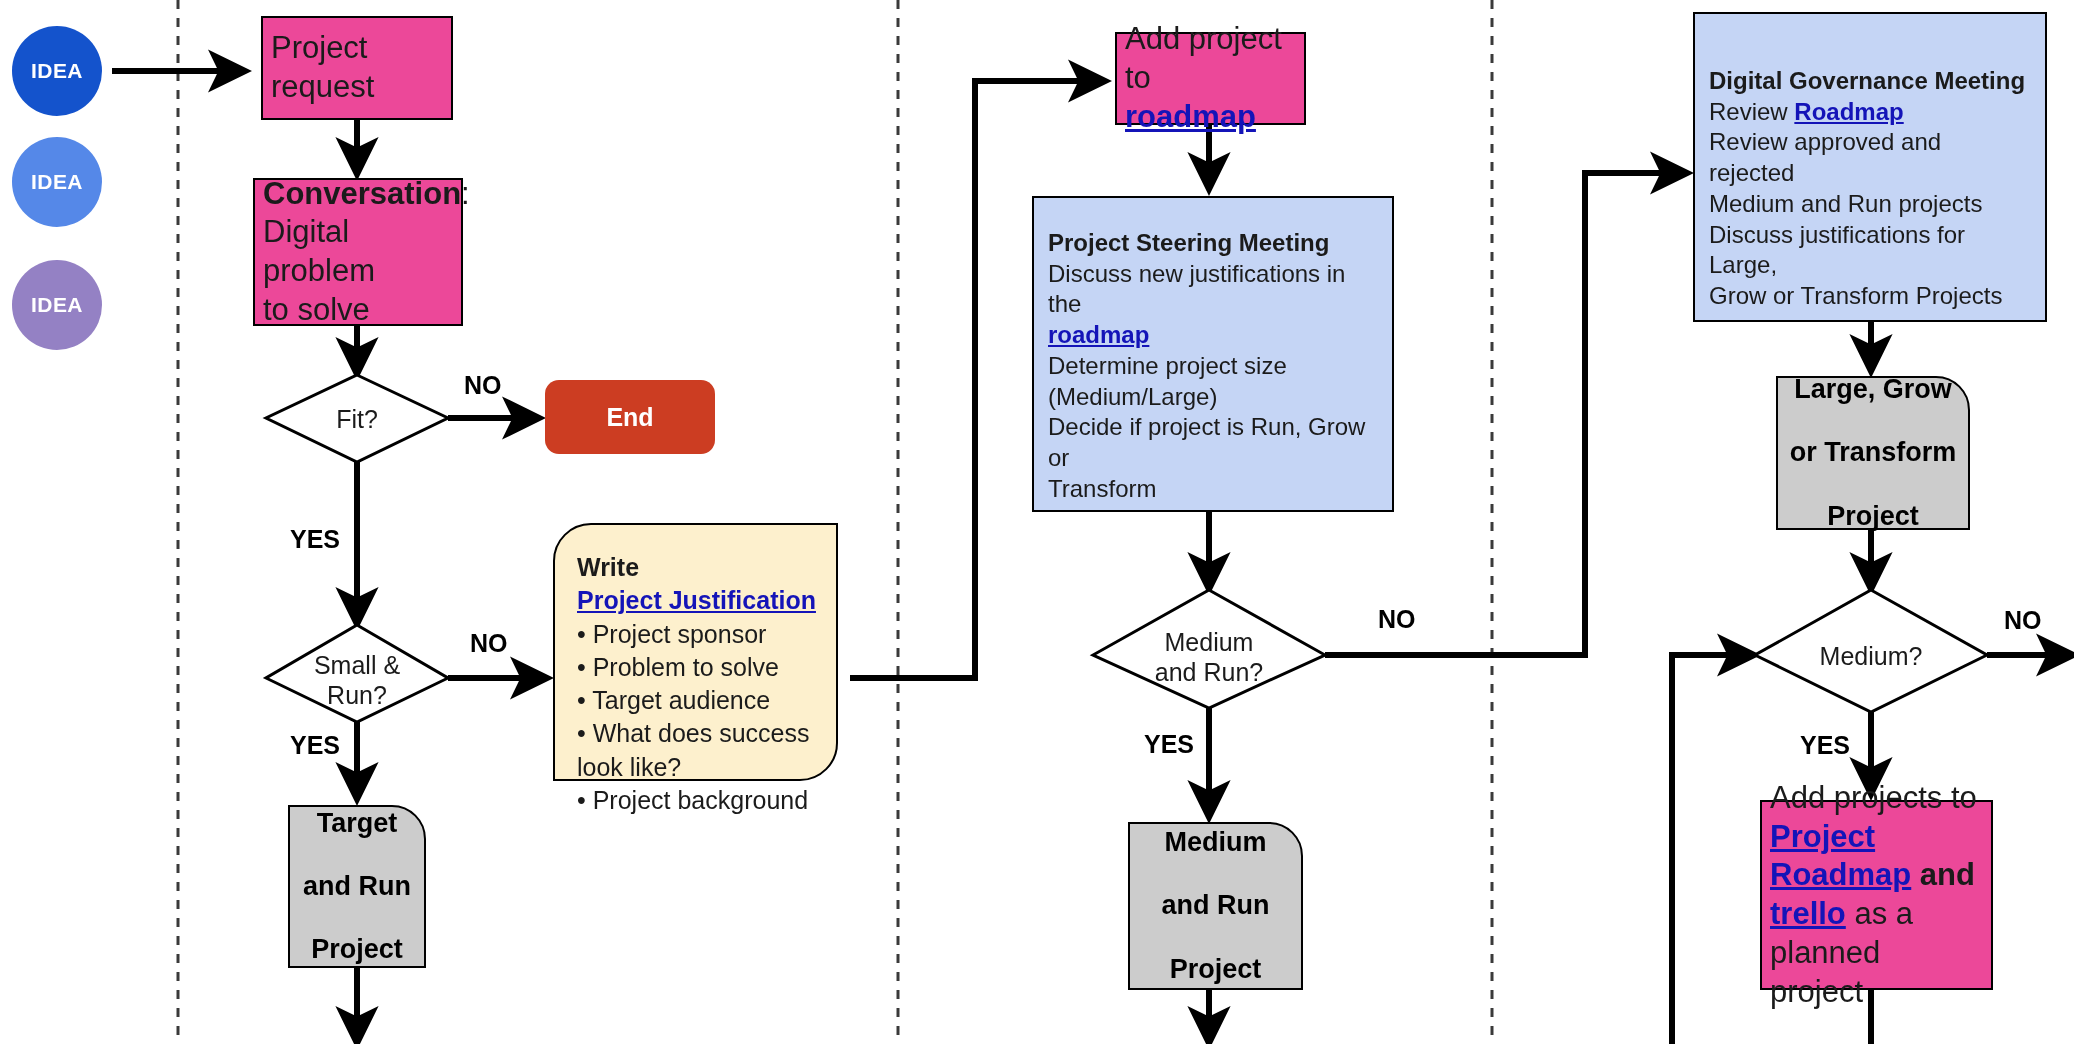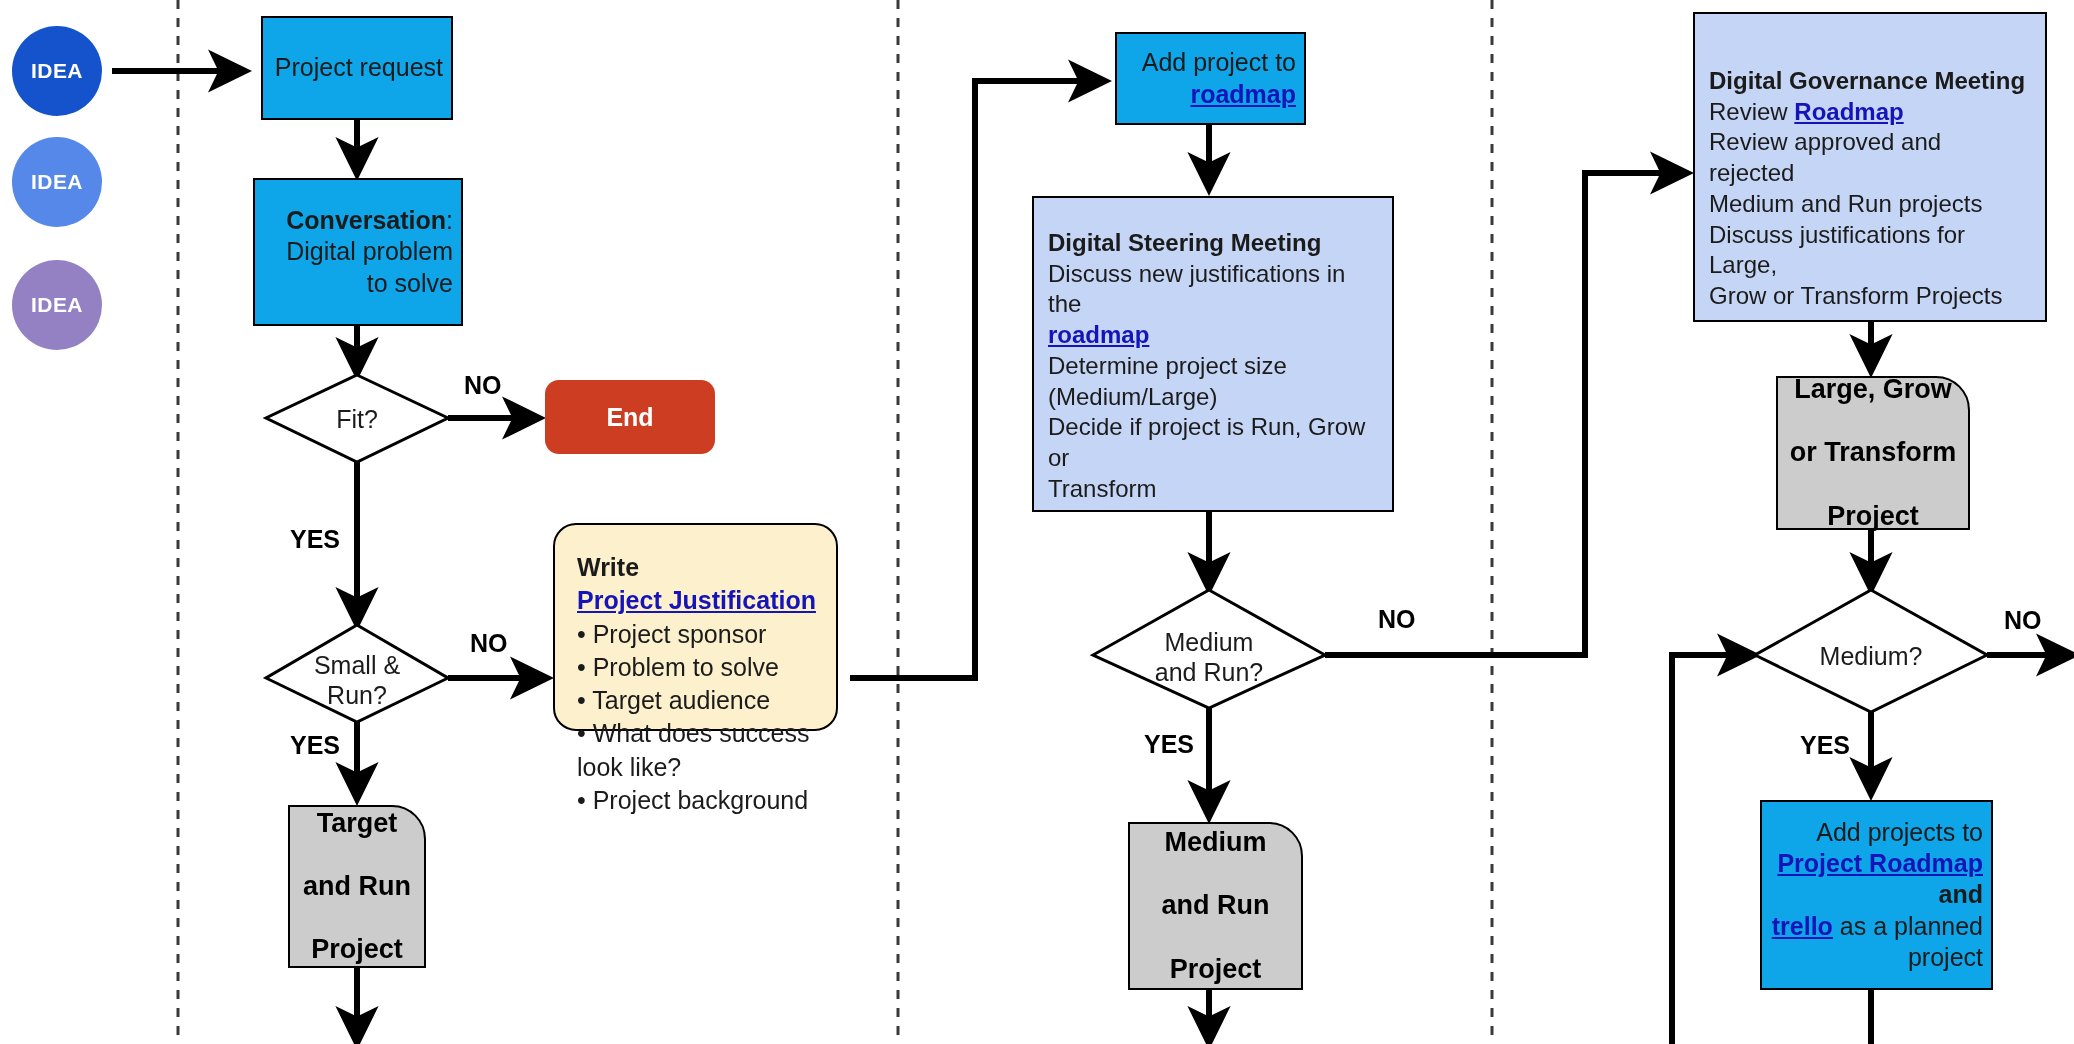--- a/index.html
+++ b/index.html
@@ -37,23 +37,23 @@
     border-radius: 50%;
     align-items: center;
     justify-content: center;
     color: #ffffff;
     font-weight: bold;
     font-size: 21px;
     letter-spacing: 0.4px;
   }
   .rect-plain {
     border: 2px solid #000000;
-    background: #0ea5e9;
-    text-align: right;
-    font-size: 25px;
+    background: #ec4899;
+    text-align: left;
+    font-size: 31px;
     color: #1b1b1b;
     line-height: 1.25;
     align-items: center;
   }
   .rect-plain .inner { width: 100%; padding: 0 8px; box-sizing: border-box; }
   .process-gray {
     border: 2px solid #000000;
     background: #cccccc;
     border-top-right-radius: 34px;
     text-align: center;
@@ -222,21 +222,21 @@
 
   <div class="node terminator-red" style="left:545px; top:380px; width:170px; height:74px;">
     <span>End</span>
   </div>
 
   <div class="diamond-label" style="left:287px; top:645px; width:140px; height:70px;">
     <span>Small  &amp;</span>
     <span>Run?</span>
   </div>
 
-  <div class="node note-yellow" style="left:553px; top:523px; width:285px; height:208px;border-radius:23px;">
+  <div class="node note-yellow" style="left:553px; top:523px; width:285px; height:258px;">
     <div class="head">Write</div>
     <div class="lnk">Project Justification</div>
     <div class="gap"></div>
     <ul>
       <li>• Project sponsor</li>
       <li>• Problem to solve</li>
       <li>• Target audience</li>
       <li>• What does success</li>
       <li>look like?</li>
       <li>• Project background</li>
@@ -250,21 +250,21 @@
   </div>
 
   <div class="node rect-plain" style="left:1115px; top:32px; width:191px; height:93px;">
     <div class="inner">
       <div>Add project to</div>
       <div class="lnk">roadmap</div>
     </div>
   </div>
 
   <div class="node meeting-blue" style="left:1032px; top:196px; width:362px; height:316px;">
-    <p class="title">Digital Steering Meeting</p>
+    <p class="title">Project Steering Meeting</p>
     <p>Discuss new justifications in the</p>
     <p class="lnk">roadmap</p>
     <div class="gap"></div>
     <p>Determine project size</p>
     <p>(Medium/Large)</p>
     <div class="gap"></div>
     <p>Decide if project is Run, Grow or</p>
     <p>Transform</p>
   </div>
 

